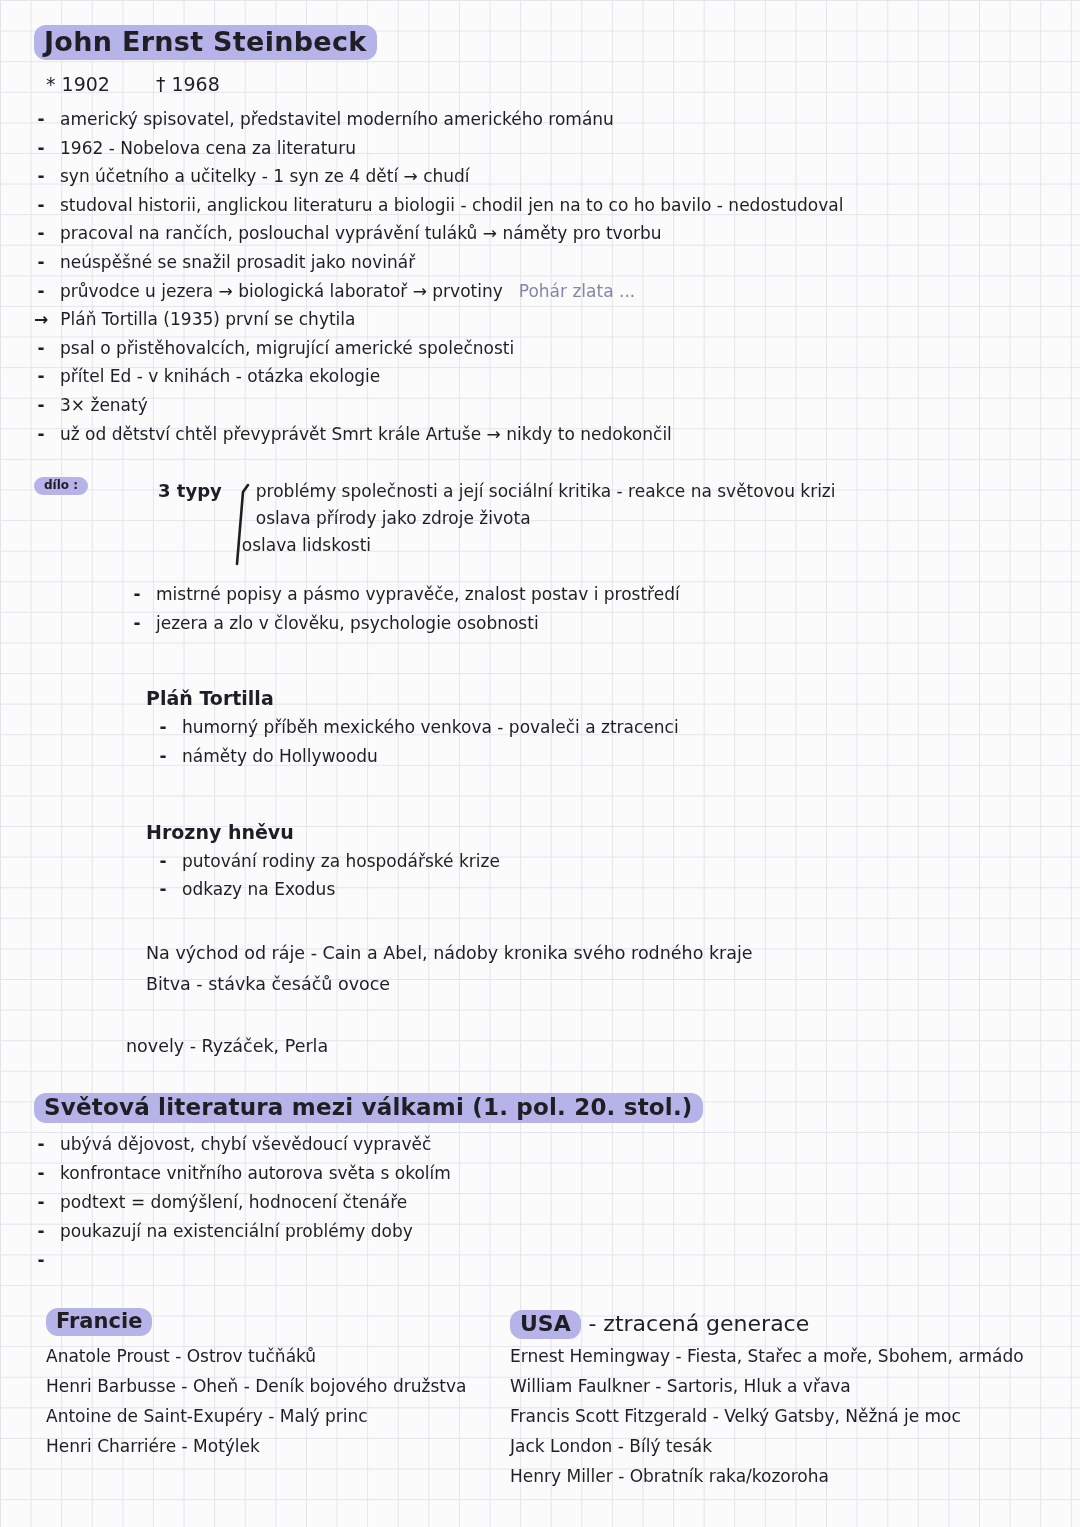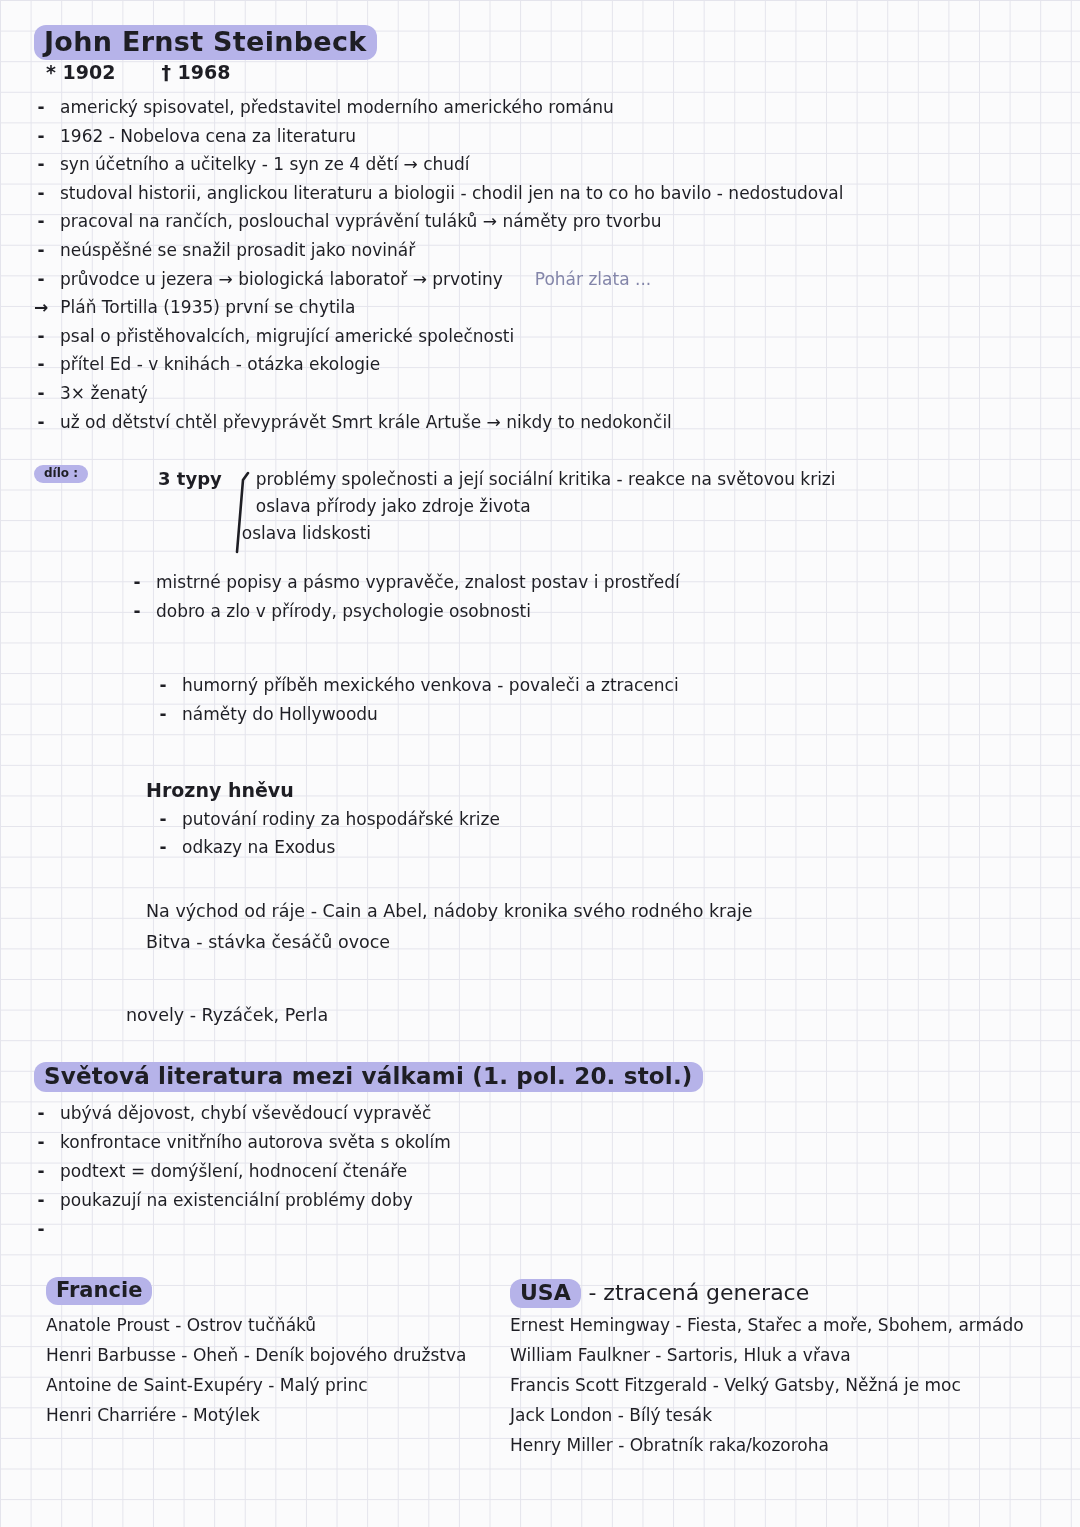--- a/index.html
+++ b/index.html
@@ -18,41 +18,41 @@
   .page { padding:26px 30px 0 34px; width:1080px; height:1527px; }
 
   .hl {
     background:#b6b3e9;
     border-radius:12px;
     padding:1px 10px 3px 10px;
     box-decoration-break:clone;
     -webkit-box-decoration-break:clone;
   }
   h1 { font-size:27px; font-weight:bold; margin:0 0 4px 0; letter-spacing:0.3px; }
-  .dates { font-size:19px; font-weight:bold; margin:4px 0 10px 12px; display:flex; gap:46px; }
+  .dates { font-size:19px; font-weight:normal; margin:16px 0 10px 12px; display:flex; gap:46px; }
 
   .line { display:flex; align-items:baseline; gap:12px; font-size:17px; line-height:28.6px; }
   .marker { flex:none; min-width:14px; text-align:center; font-weight:bold; }
-  .accent { color:#8385a9; margin-left:20px; }
+  .accent { color:#8385a9; margin-left:4px; }
 
   .dilo-block { margin-top:30px; display:flex; align-items:flex-start; }
   .dilo-label { flex:none; font-size:12px; font-weight:bold; margin-right:70px; }
   .dilo-intro { flex:none; font-size:18px; font-weight:bold; margin-top:2px; }
   .brace { flex:none; margin:4px 6px 0 10px; }
   .types .line { line-height:27px; }
   .types .line:nth-child(3) { margin-left:-14px; }
 
   .dilo-notes { margin:14px 0 0 96px; }
   .work { margin:0 0 0 112px; }
   .work-title { font-size:19px; font-weight:bold; line-height:30px; }
   .work .line { margin-left:10px; }
   .gap-lg { margin-top:46px; }
   .gap-md { margin-top:34px; }
   .plain { font-size:17.5px; line-height:31px; }
-  .novely { margin:47px 0 0 92px; font-size:17.5px; }
+  .novely { margin:36px 0 0 92px; font-size:17.5px; }
 
   h2 { font-size:23px; font-weight:bold; margin:38px 0 10px 0; letter-spacing:0.2px; }
   .world-points .line { line-height:29px; }
 
   .columns { display:flex; margin-top:34px;justify-content:flex-end; }
   .col-left  { width:476px; padding-left:12px; }
   .col-right { width:540px; }
   .col-title { font-size:21px; font-weight:bold; margin-bottom:8px; }
   .author-line { font-size:17px; line-height:30px; }
   .usa-title-line { font-size:22px; line-height:30px; margin-bottom:2px; font-weight:bold; }
@@ -141,25 +141,26 @@
     </div>
   </div>
 
   <div class="dilo-notes">
     <div class="line">
         <span class="marker">-</span>
         <span>mistrné popisy a pásmo vypravěče, znalost postav i prostředí</span>
       </div>
     <div class="line">
         <span class="marker">-</span>
-        <span>dobro a zlo v přírody, psychologie osobnosti</span>
+        <span>jezera a zlo v člověku, psychologie osobnosti</span>
       </div>
   </div>
 
   <div class="work gap-lg">
+    <div class="work-title">Pláň Tortilla</div>
     <div class="line">
         <span class="marker">-</span>
         <span>humorný příběh mexického venkova - povaleči a ztracenci</span>
       </div>
     <div class="line">
         <span class="marker">-</span>
         <span>náměty do Hollywoodu</span>
       </div>
   </div>
 

